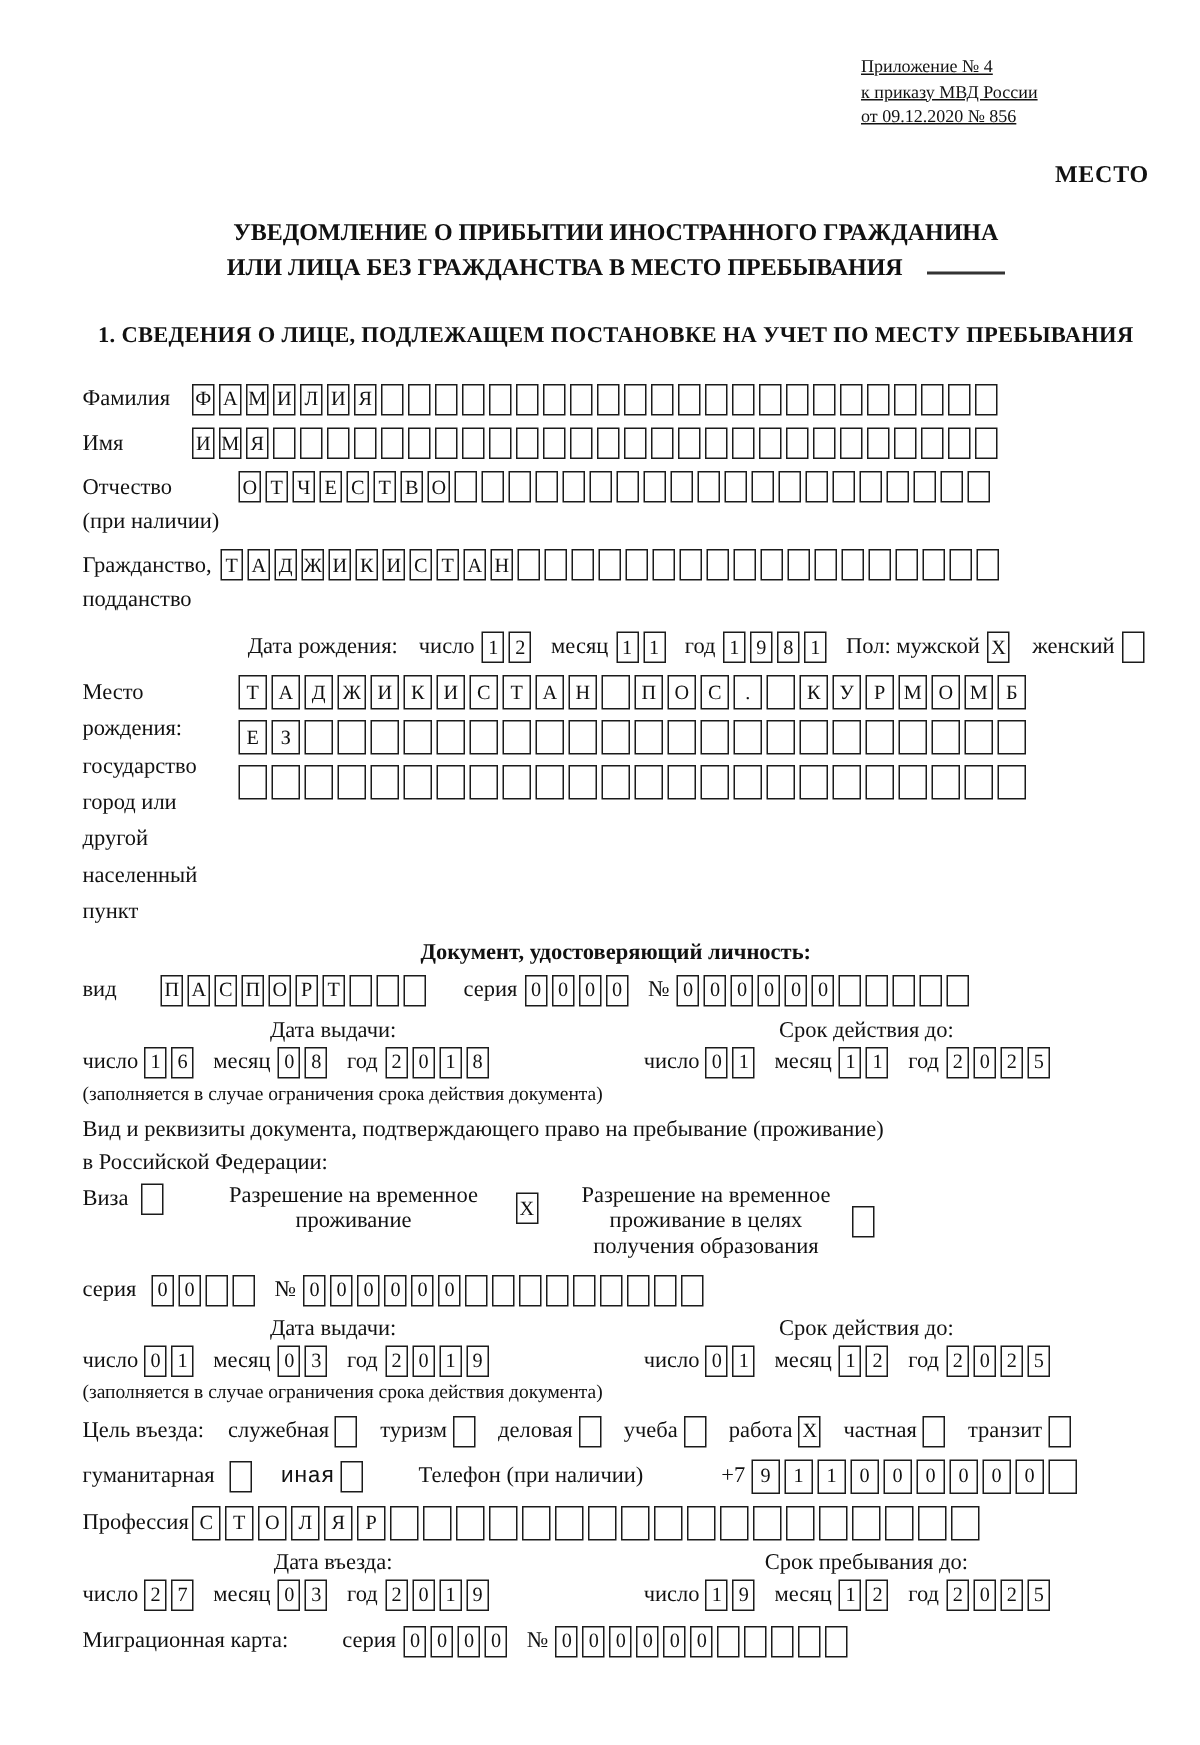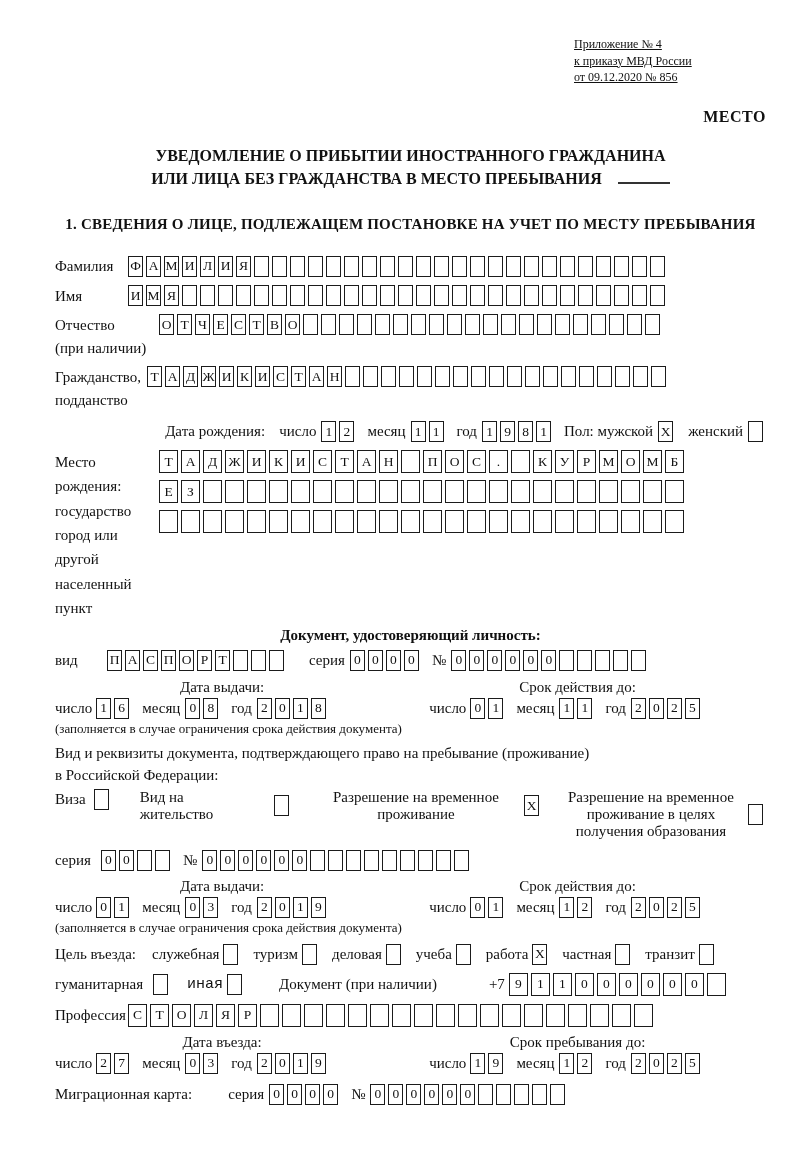--- a/index.html
+++ b/index.html
@@ -427,26 +427,20 @@
 
   <div class="stay-line">Вид и реквизиты документа, подтверждающего право на пребывание (проживание)</div>
   <div class="stay-line">в Российской Федерации:</div>
   <div class="optrow">
     <div class="opt">
       <span class="optlbl">Виза</span>
       <span class="cells">
           <span class="cell"></span>
         </span>
     </div>
-    <div class="opt" style="margin-left:28px;">
-      <span class="optlbl" style="margin-right:24px;">Вид на жительство</span>
-      <span class="cells">
-          <span class="cell"></span>
-        </span>
-    </div>
     <div class="opt" style="margin-left:24px;">
       <span class="optlbl center w200">Разрешение на временное проживание</span>
       <span class="cells">
           <span class="cell">X</span>
         </span>
     </div>
     <div class="opt" style="margin-left:20px;">
       <span class="optlbl center w178">Разрешение на временное проживание в целях получения образования</span>
       <span class="cells">
           <span class="cell"></span>
@@ -563,21 +557,21 @@
   </div>
   <div class="purline">
     <span class="plbl first indent65">гуманитарная</span>
     <span class="cells" style="margin-left:6px;">
         <span class="cell"></span>
       </span>
     <span class="plbl" style="margin-left:16px;font-family:Liberation Mono, monospace;">иная</span>
     <span class="cells">
         <span class="cell"></span>
       </span>
-    <span class="plbl" style="margin-left:34px;">Документ (при наличии)</span>
+    <span class="plbl" style="margin-left:34px;">Телефон (при наличии)</span>
     <span class="plbl" style="margin-left:48px;">+7</span>
     <span class="cells wide">
         <span class="cell">9</span>
         <span class="cell">1</span>
         <span class="cell">1</span>
         <span class="cell">0</span>
         <span class="cell">0</span>
         <span class="cell">0</span>
         <span class="cell">0</span>
         <span class="cell">0</span>

